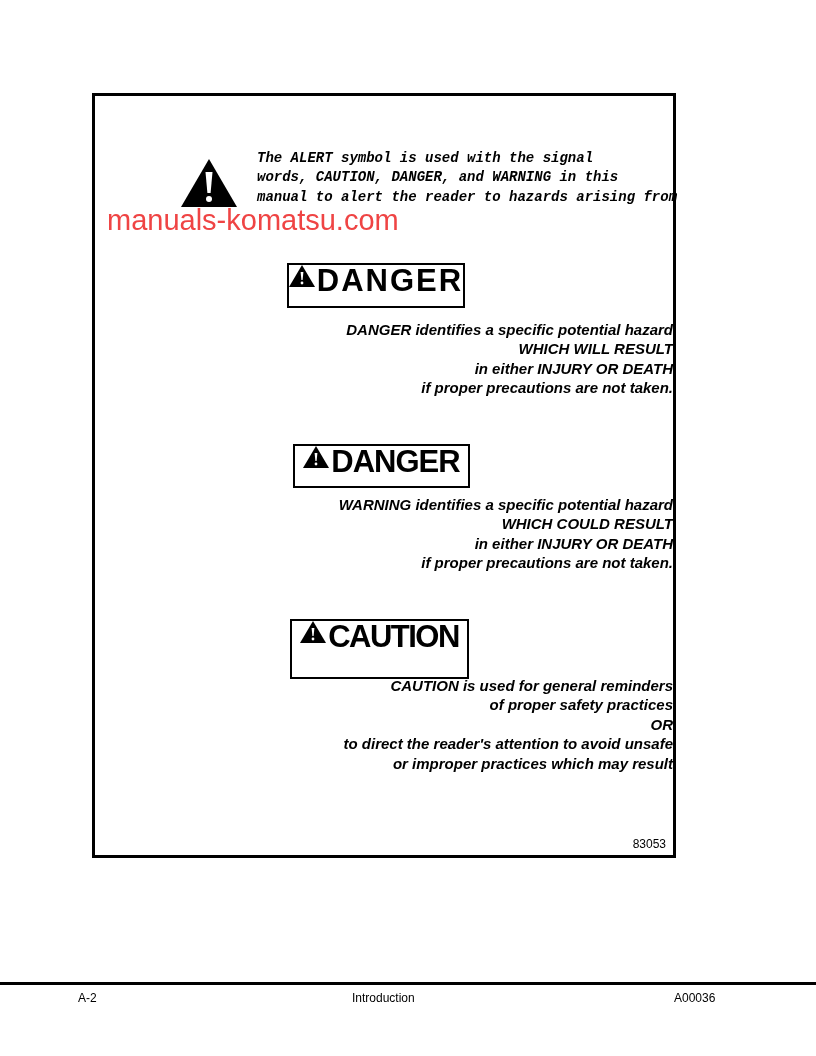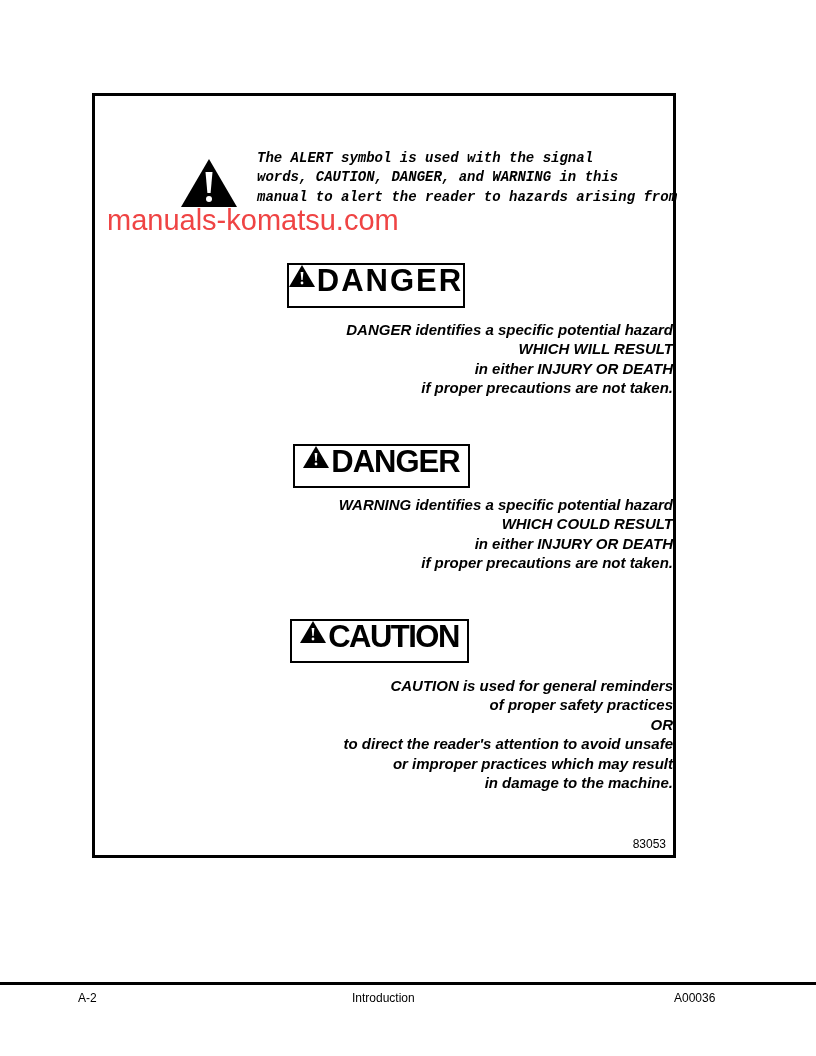--- a/index.html
+++ b/index.html
@@ -156,35 +156,34 @@
     </svg>
     <span class="signal-word warning-word">DANGER</span>
   </div>
   <div class="desc" style="top:399px;">
     <div>WARNING identifies a specific potential hazard</div>
     <div>WHICH COULD RESULT</div>
     <div>in either INJURY OR DEATH</div>
     <div>if proper precautions are not taken.</div>
   </div>
 
-  <div class="signal-box" style="left:195px; top:523px; width:179px; height:44px;">
+  <div class="signal-box" style="left:195px; top:523px; width:179px; height:60px;">
     <svg class="tri" viewBox="0 0 26 22">
       <polygon points="13,0 26,22 0,22" fill="#000000"></polygon>
       <path d="M11.6,7 L14.4,7 L13.6,15 L12.4,15 Z" fill="#ffffff"></path>
       <circle cx="13" cy="18" r="1.4" fill="#ffffff"></circle>
     </svg>
     <span class="signal-word caution-word">CAUTION</span>
   </div>
   <div class="desc" style="top:580px;">
     <div>CAUTION is used for general reminders</div>
     <div>of proper safety practices</div>
     <div>OR</div>
     <div>to direct the reader's attention to avoid unsafe</div>
     <div>or improper practices which may result</div>
-    <div>in damage to the machine.</div>
   </div>
 
   <div class="figure-id">83053</div>
 </div>
 
 <div class="watermark">manuals-komatsu.com</div>
 
 <div class="footer-rule"></div>
 <div class="footer-text footer-left">A-2</div>
 <div class="footer-text footer-center">Introduction</div>

